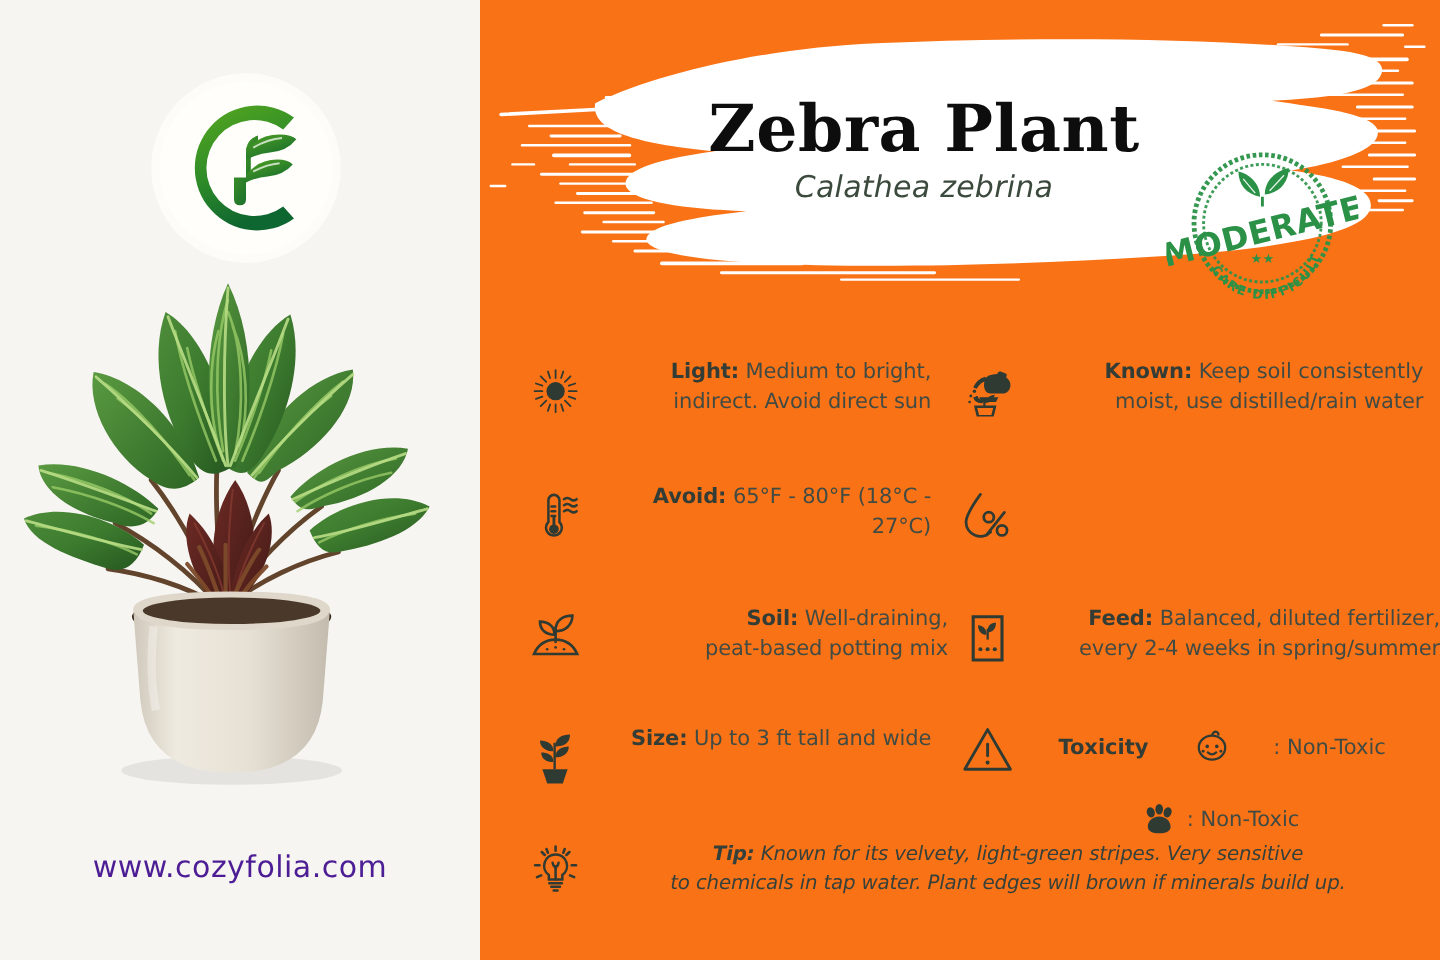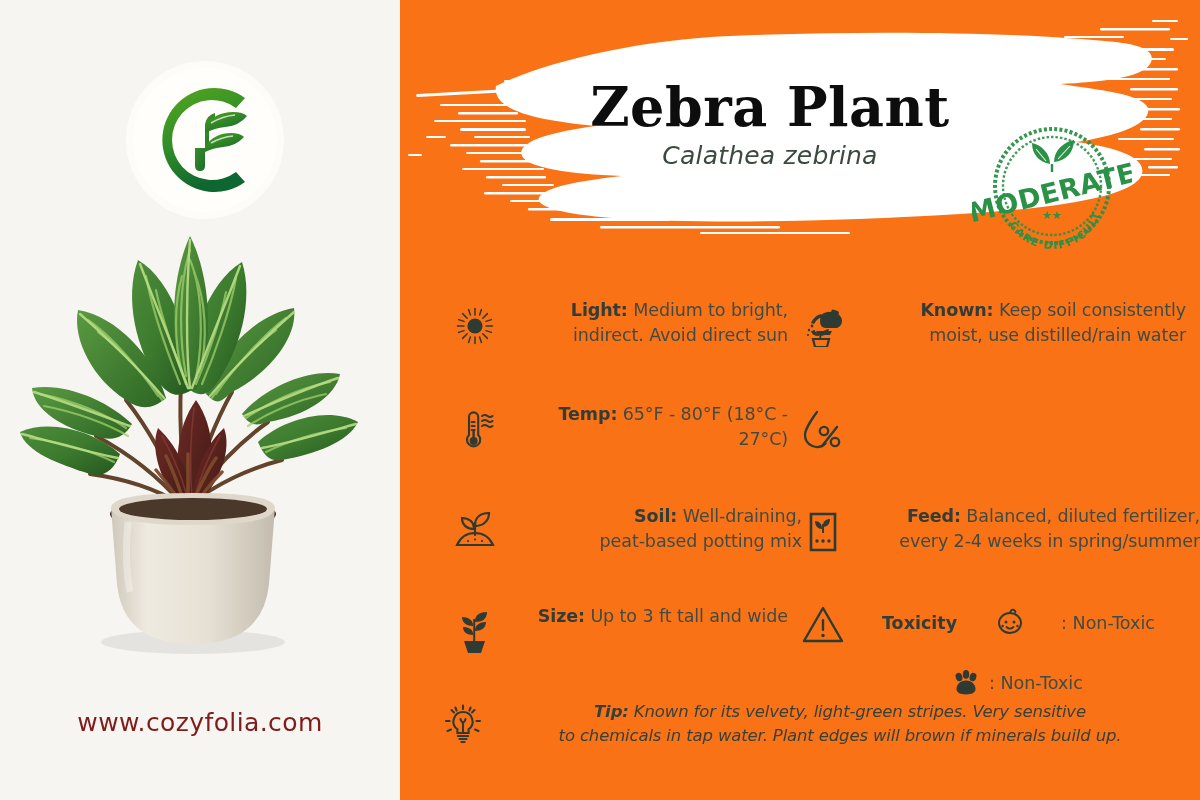--- a/index.html
+++ b/index.html
@@ -40,21 +40,21 @@
     width: 360px; height: 430px;
   }
   .plant-svg { position: absolute; left:0; top:0; }
 
   .site-url {
     position: absolute; left: 0; top: 708px;
     width: 400px;
     text-align: center;
     font-size: 25px;
     letter-spacing: .4px;
-    color: #7f1d1d;
+    color: #4c1d95;
     font-family: "DejaVu Sans", sans-serif;
   }
 
   
   .right-panel {
     position: absolute; left: 400px; top: 0;
     width: 800px; height: 800px;
     background: #f97316;
   }
 
@@ -111,21 +111,21 @@
     color: #343c36;
   }
   .col-l { width: 350px; }
   .col-l .care-text { width: 290px; padding-left: 8px; }
   .col-r { width: 400px; }
   .col-r .care-text { width: 340px; padding-left: 8px; }
 
   
   .r1 { top: 14px; }   .r2 { top: 118px; }
   .r3 { top: 220px; justify-content: space-between; }  .r4 { top: 320px; }
-  .cl { left: 12px; }   .cr { left: 360px; }
+  .cl { left: 0px; }   .cr { left: 360px; }
 
   
   .tox-block { position: absolute; left: 360px; top: 312px; width: 400px; }
   .tox-row { display: flex; align-items: center; }
   .tox-row.first { margin-left: 0px; gap: 28px; }
   .tox-label {
     font-size: 17.5px; font-weight: 700; color: #343c36;
     margin-left: 8px; white-space: nowrap;
   }
   .tox-val { font-size: 17.5px; color: #414b43; white-space: nowrap; }
@@ -473,21 +473,21 @@
                 <path d="M16.6 22 L19.6 22"></path>
               <path d="M27 8 q3 -2 5.5 0 q2.5 2 5 0"></path>
               <path d="M27 13 q3 -2 5.5 0 q2.5 2 5 0"></path>
               <path d="M27 18 q3 -2 5.5 0 q2.5 2 5 0"></path>
             </g>
             <circle cx="18.6" cy="33" r="4" fill="#2f3a33"></circle>
             <rect x="17.4" y="22" width="2.4" height="10" fill="#2f3a33"></rect>
           </svg>
         </span>
         <span class="care-text">
-          <b>Temp:</b>
+          <b>Avoid:</b>
           <span>65°F - 80°F (18°C - 27°C)</span>
         </span>
       </div>
 
       <div class="care-item col-r cr r2">
         <span class="care-icon">
           <svg width="42" height="44" viewBox="0 0 42 44">
             <path d="M15 4 C15 4 3 20 3 27 a12 12 0 0 0 20.5 8.4" fill="none" stroke="#2f3a33" stroke-width="2.3" stroke-linecap="round"></path>
             <g fill="none" stroke="#2f3a33" stroke-width="2.3">
               <circle cx="22" cy="23" r="4.2"></circle>

